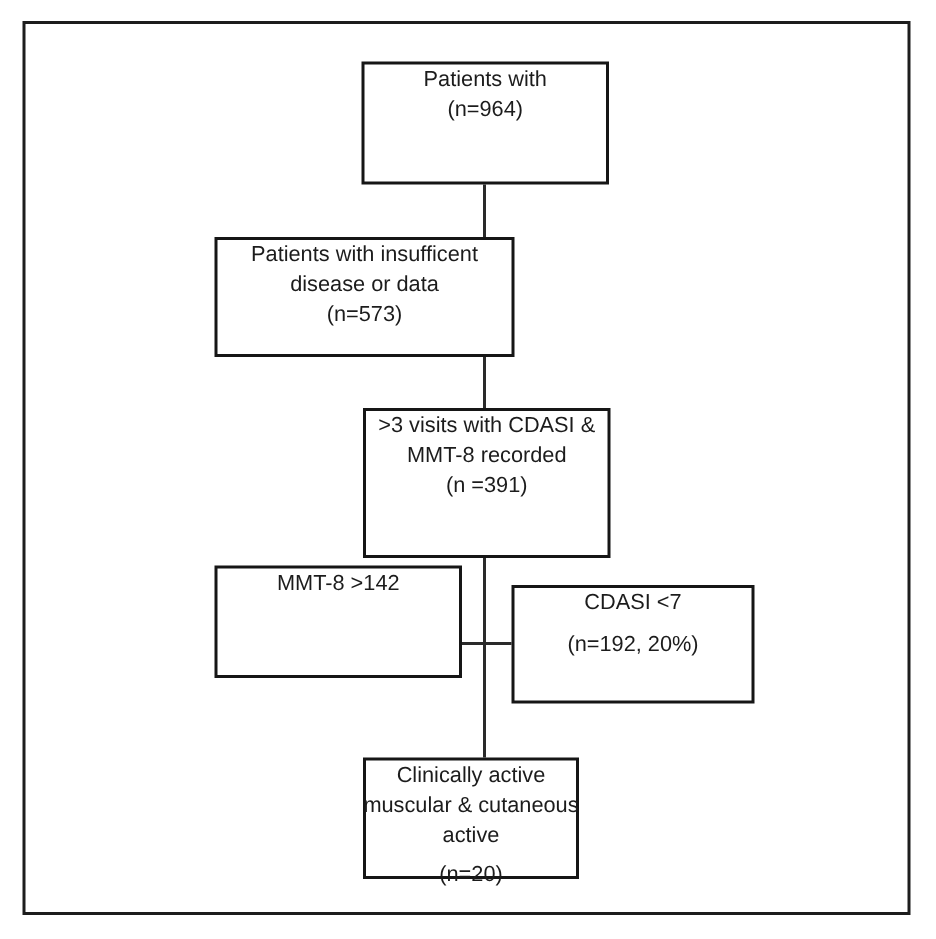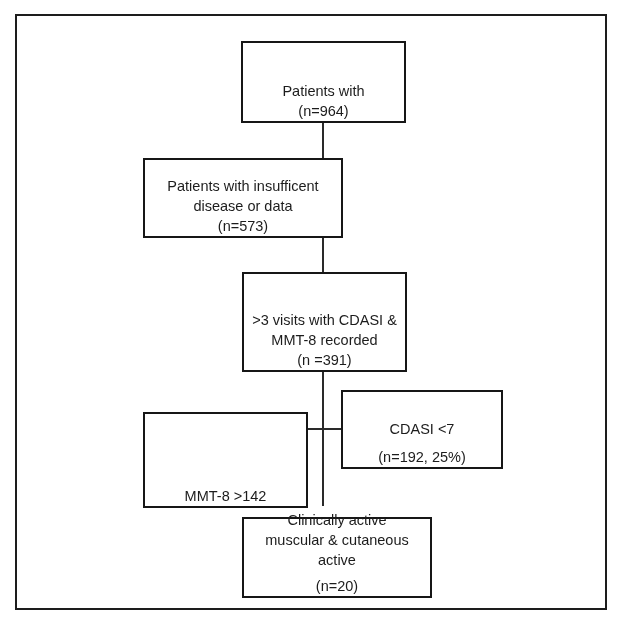--- a/index.html
+++ b/index.html
@@ -19,40 +19,40 @@
     width: 592px; height: 596px;
     border: 2px solid #1d1d1d;
     background: transparent;
   }
   .flow-box {
     position: absolute;
     background: #ffffff;
     border: 2.5px solid #161616;
     display: flex;
     flex-direction: column;
-    justify-content: flex-end;
+    justify-content: flex-start;
     align-items: center;
     text-align: center;
     font-size: 14.5px;
     line-height: 20px;
   }
   .flow-box .ln { white-space: nowrap; }
   .gap-lg { margin-top: 8px; }
   .gap-sm { margin-top: 6px; }
   .connector {
     position: absolute;
     background: #2a2a2a;
   }
   
   #box-patients      { left: 241px; top: 41px;  width: 165px; height: 82px; }
   #box-insufficient  { left: 143px; top: 158px; width: 200px; height: 80px; }
   #box-visits        { left: 242px; top: 272px; width: 165px; height: 100px; }
-  #box-mmt8          { left: 143px; top: 412px; width: 165px; height: 96px; }
+  #box-mmt8          { left: 143px; top: 377px; width: 165px; height: 75px; }
   #box-cdasi         { left: 341px; top: 390px; width: 162px; height: 79px; }
-  #box-active        { left: 242px; top: 517px; width: 190px; height: 81px; }
+  #box-active        { left: 242px; top: 505px; width: 144px; height: 81px; }
   
   #conn-v1 { left: 322px; top: 122px; width: 2px;  height: 151px; }
   #conn-h1 { left: 308px; top: 197px; width: 15px; height: 2px;  }
   #conn-v2 { left: 322px; top: 353px; width: 2px;  height: 153px; }
   #conn-h2 { left: 307px; top: 428px; width: 35px; height: 2px;  }
 </style>
 </head>
 <body>
 
 <div class="canvas">
@@ -80,21 +80,21 @@
     <div class="ln">MMT-8 recorded</div>
     <div class="ln">(n =391)</div>
   </div>
 
   <div class="flow-box" id="box-mmt8">
     <div class="ln">MMT-8 &gt;142</div>
   </div>
 
   <div class="flow-box" id="box-cdasi">
     <div class="ln">CDASI &lt;7</div>
-    <div class="ln gap-lg">(n=192, 25%)</div>
+    <div class="ln gap-lg">(n=192, 20%)</div>
   </div>
 
   <div class="flow-box" id="box-active">
     <div class="ln">Clinically active</div>
     <div class="ln">muscular &amp; cutaneous</div>
     <div class="ln">active</div>
     <div class="ln gap-sm">(n=20)</div>
   </div>
 
 </div>

